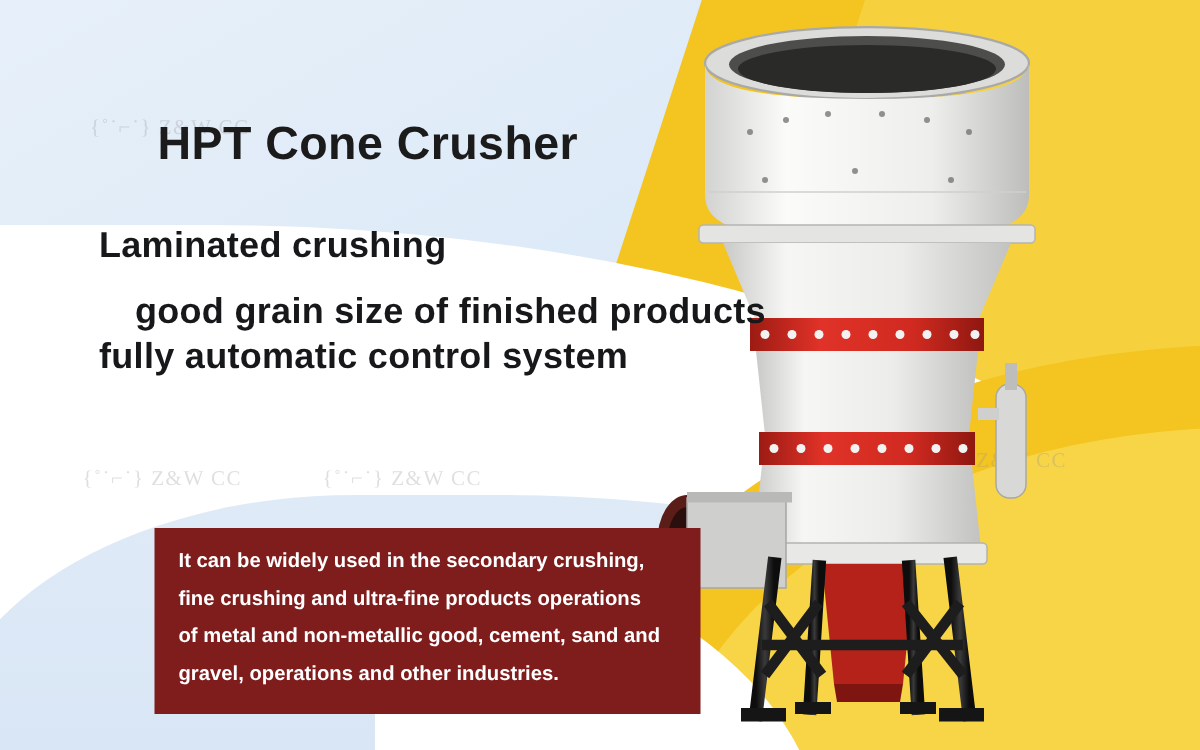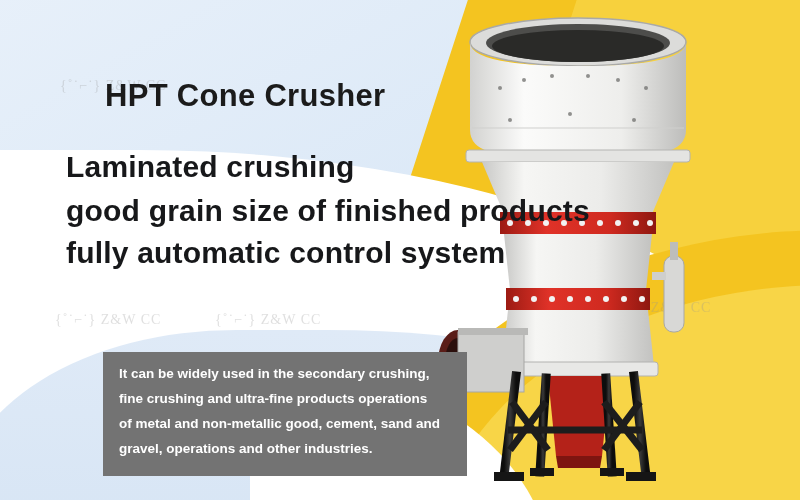--- a/index.html
+++ b/index.html
@@ -118,38 +118,38 @@
     top: 78px;
     font-size: 31px;
     font-weight: bold;
     color: #1b1b1b;
     letter-spacing: .3px;
     text-align: right;
   }
   .sub {
     position: absolute;
     left: 66px;
-    font-size: 30px;
+    font-size: 24px;
     font-weight: bold;
     color: #17181a;
     letter-spacing: .2px;
     white-space: nowrap;
   }
   .sub1 { top: 150px; }
-  .sub2 { top: 194px; }
-  .sub3 { top: 236px; }
+  .sub2 { top: 194px; margin-left: 24px; }
+  .sub3 { top: 224px; }
 
   
   .caption {
     position: absolute;
     left: 103px;
     top: 352px;
     width: 364px;
     height: 124px;
-    background: #737373;
+    background: #7f1d1d;
     padding: 14px 18px 0 16px;
     box-sizing: border-box;
   }
   .caption p {
     margin: 0 0 8px 0;
     color: #ffffff;
     font-size: 13.5px;
     font-weight: bold;
     line-height: 1.25;
     white-space: nowrap;

